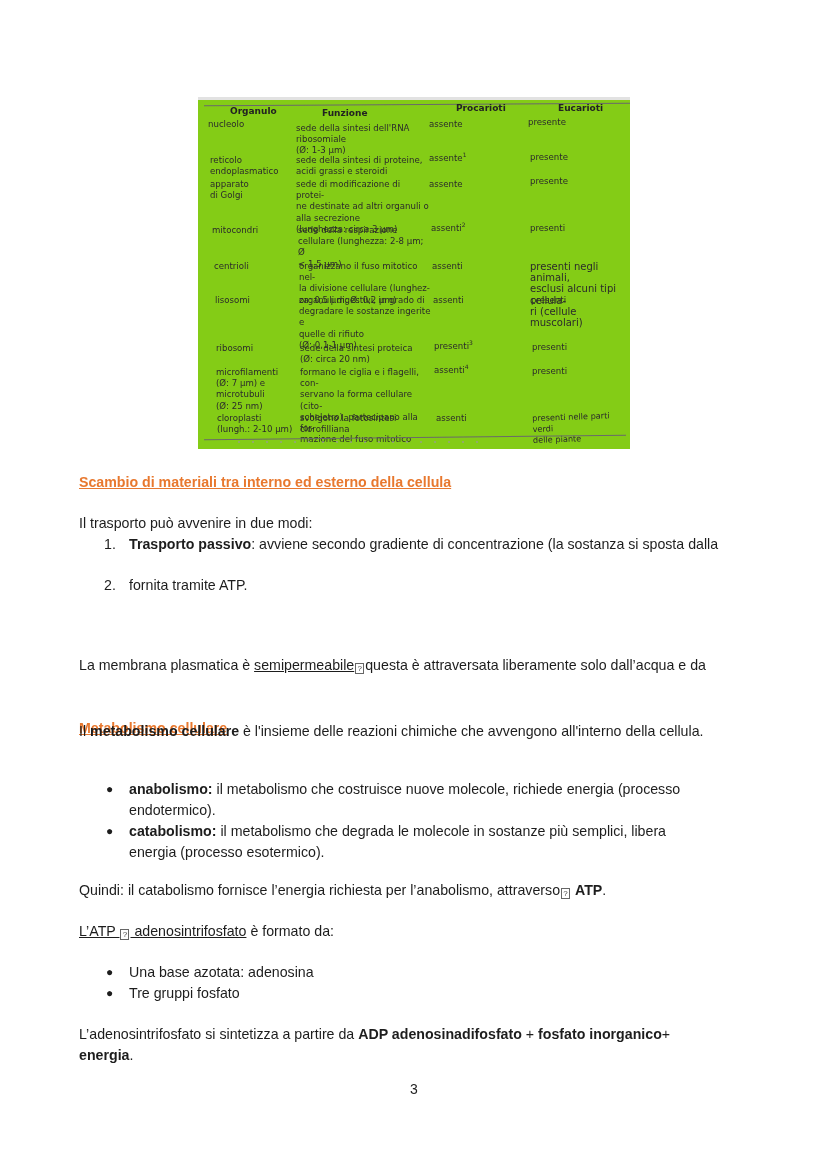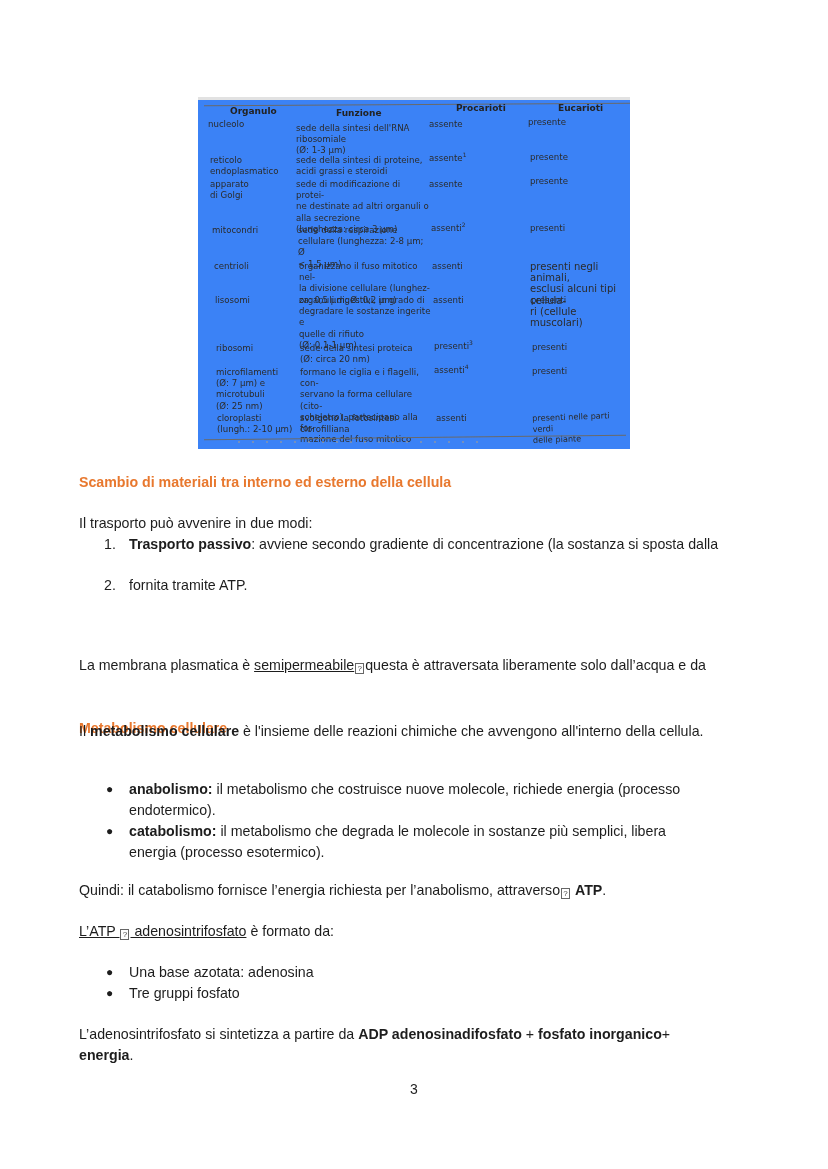--- a/index.html
+++ b/index.html
@@ -3,21 +3,21 @@
 <meta charset="utf-8">
 <style>
   html, body { margin: 0; padding: 0; background: #ffffff; }
   body {
     width: 828px; height: 1169px; position: relative; overflow: hidden;
     font-family: "Liberation Sans", sans-serif; color: #1a1a1a;
   }
   
   .scan {
     position: absolute; left: 198px; top: 97px; width: 432px; height: 352px;
-    background: #3b82f6;
+    background: #84cc16;
     font-family: "DejaVu Sans", sans-serif; font-size: 8.6px; line-height: 11.2px; color: #2b2b2b;
     overflow: hidden;
   }
   .scan::before {
     content: ""; position: absolute; left: 0; right: 0; top: 0; height: 3px; background: #e2e2e2;
   }
   .scan .rule-top {
     position: absolute; left: 6px; right: 0; top: 7px; height: 1px; background: #6a6a6a; transform: rotate(-0.35deg);
   }
   .scan .rule-bottom {
@@ -37,37 +37,37 @@
     position: absolute; top: 344px; left: 40px; width: 240px; height: 2px;
     background: repeating-linear-gradient(90deg, #999 0 2px, transparent 2px 14px);
     opacity: .6;
   }
 
   
   .text {
     position: absolute; left: 79px; width: 680px;
     font-family: "Liberation Sans", sans-serif; font-size: 14.2px; line-height: 21px; color: #1d1d1d;
   }
-  .heading { color: #e8782e; font-weight: bold; font-size: 14.2px; }
+  .heading { color: #e8782e; font-weight: bold; font-size: 14.2px; text-decoration: underline; }
   .ol, .ul { position: absolute; left: 104px; width: 650px; font-size: 14.2px; line-height: 21px; color: #1d1d1d; }
   .li { position: relative; padding-left: 25px; }
   .li .marker { position: absolute; left: 0; top: 0; }
   .ul .li .marker { left: 2px; font-size: 12px; }
   .glyph { display: inline-block; width: 9px; height: 11px; border: 1px solid #777; vertical-align: -1px; margin: 0 2px 0 1px; box-sizing: border-box; }
   .glyph-q { display: inline-block; width: 9px; height: 11px; border: 1px solid #666; vertical-align: -1px; margin: 0 1px; box-sizing: border-box; font-size: 8px; line-height: 9px; text-align: center; color: #444; }
   u { text-decoration: underline; }
   .page-num { position: absolute; left: 0; width: 828px; top: 1081px; text-align: center; font-size: 14px; color: #222; }
 </style>
 </head>
 <body>
 
 <div class="scan">
   <div class="rule-top"></div>
   <div class="head" style="left:32px">Organulo</div>
-  <div class="head" style="left:138px;top:11px">Funzione</div>
+  <div class="head" style="left:124px;top:11px">Funzione</div>
   <div class="head" style="left:258px;top:6px">Procarioti</div>
   <div class="head" style="left:360px;top:6px">Eucarioti</div>
 
   <div class="row" style="top:22px">
     <div class="cell c-org" style="left:10px">
         <div>nucleolo</div>
       </div>
     <div class="cell c-fun" style="top:4px">
         <div>sede della sintesi dell'RNA</div>
         <div>ribosomiale</div>

